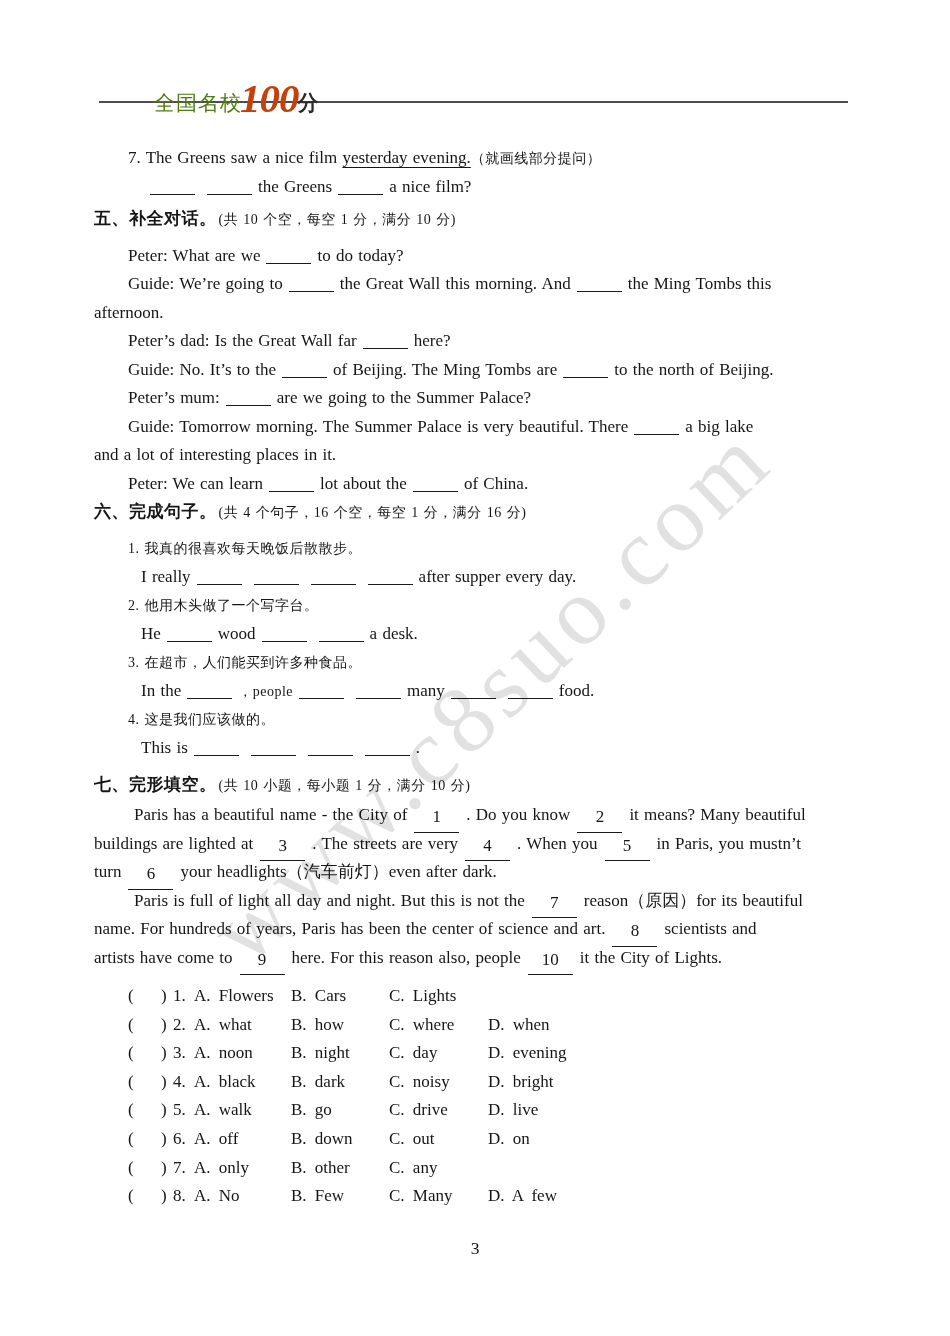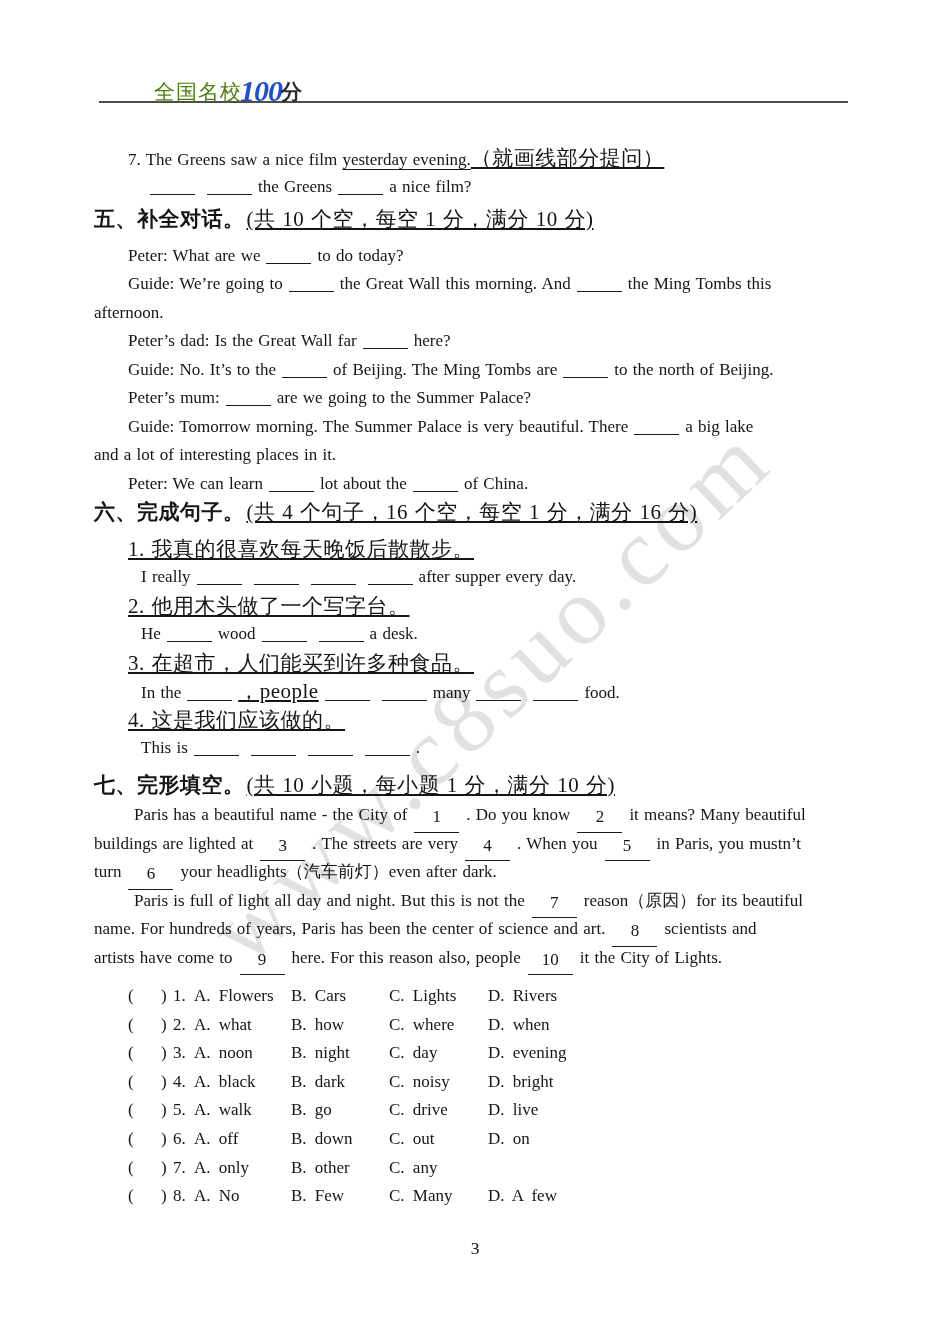--- a/index.html
+++ b/index.html
@@ -3,33 +3,33 @@
 <meta charset="utf-8">
 <style>
   html,body{margin:0;padding:0;background:#888;}
   .page{position:relative;width:950px;height:1336px;background:#ffffff;overflow:hidden;
         font-family:"Liberation Serif","DejaVu Serif",serif;color:#151515;font-size:17px;}
   .watermark{position:absolute;left:-85px;top:636px;width:1150px;height:115px;line-height:115px;
         text-align:center;font-size:96px;letter-spacing:7px;color:rgba(40,40,40,0.14);
         transform:rotate(-43.5deg);white-space:nowrap;z-index:0;}
   .logo{position:absolute;left:154px;top:72px;z-index:2;white-space:nowrap;}
   .logo-pre{font-size:21px;color:#4d7c0f;letter-spacing:1px;}
-  .logo-100{font-size:30px;color:#1d4ed8;font-weight:bold;font-style:italic;letter-spacing:-1px;position:relative;top:2px;left:-2px;}
+  .logo-100{font-size:41px;color:#c2410c;font-weight:bold;font-style:italic;letter-spacing:-1px;position:relative;top:2px;left:-2px;}
   .logo-suf{font-size:21px;color:#2b2b2b;font-weight:bold;position:relative;left:-3px;}
   .rule{position:absolute;left:99px;top:101px;width:749px;height:0;border-top:2px solid #4d4d4d;z-index:1;}
   .content{position:absolute;left:94px;top:144px;width:762px;z-index:1;word-spacing:1px;}
   .line{height:28.5px;line-height:28.5px;white-space:nowrap;}
   .ind35{padding-left:34px;}
   .ind41{padding-left:40px;}
   .ind48{padding-left:47px;}
   .ind50{padding-left:50px;}
   .mt2{margin-top:2px;}.mt4{margin-top:4px;}.mt8{margin-top:8px;}.mt9{}.mt10{margin-top:8px;}
-  .secb{font-weight:700;font-family:"Liberation Sans","DejaVu Sans",sans-serif;font-size:21px;letter-spacing:0.5px;}
+  .secb{font-weight:700;font-family:"Liberation Sans","DejaVu Sans",sans-serif;font-size:17px;letter-spacing:0.5px;}
   .secr{font-size:17.5px;margin-left:2px;}
-  .zh{font-size:21px;letter-spacing:0.5px;text-decoration:underline;}
+  .zh{font-size:14px;letter-spacing:0.5px;}
   .bl{display:inline-block;width:45px;height:1em;border-bottom:1.6px solid #1a1a1a;margin:0 6px;transform:translateY(3px);}
   .nbl{display:inline-block;min-width:45px;border-bottom:1.6px solid #1a1a1a;margin:0 7px;text-align:center;transform:translateY(2px);}
   .ul{text-decoration:underline;text-underline-offset:4px;}
   .opts{margin-top:10px;}
   .orow{height:28.6px;line-height:28.6px;display:flex;padding-left:34px;white-space:nowrap;}
   .op1{width:33px;}.op2{width:12px;}.onum{width:21px;}
   .oc{word-spacing:4px;}
   .oca{width:97px;}.ocb{width:98px;}.occ{width:99px;}.ocd{flex:1;}
   .pageno{position:absolute;top:1238px;left:0;width:100%;text-align:center;font-size:17.5px;z-index:1;}
 </style>
@@ -136,21 +136,20 @@
     </div>
 
     <div class="opts">
       <div class="orow">
         <span class="op1">(</span>
           <span class="op2">)</span>
           <span class="onum">1.</span>
           <span class="oc oca">A. Flowers</span>
           <span class="oc ocb">B. Cars</span>
           <span class="oc occ">C. Lights</span>
-          <span class="oc ocd">D. Rivers</span>
       </div>
       <div class="orow">
         <span class="op1">(</span>
           <span class="op2">)</span>
           <span class="onum">2.</span>
           <span class="oc oca">A. what</span>
           <span class="oc ocb">B. how</span>
           <span class="oc occ">C. where</span>
           <span class="oc ocd">D. when</span>
       </div>

